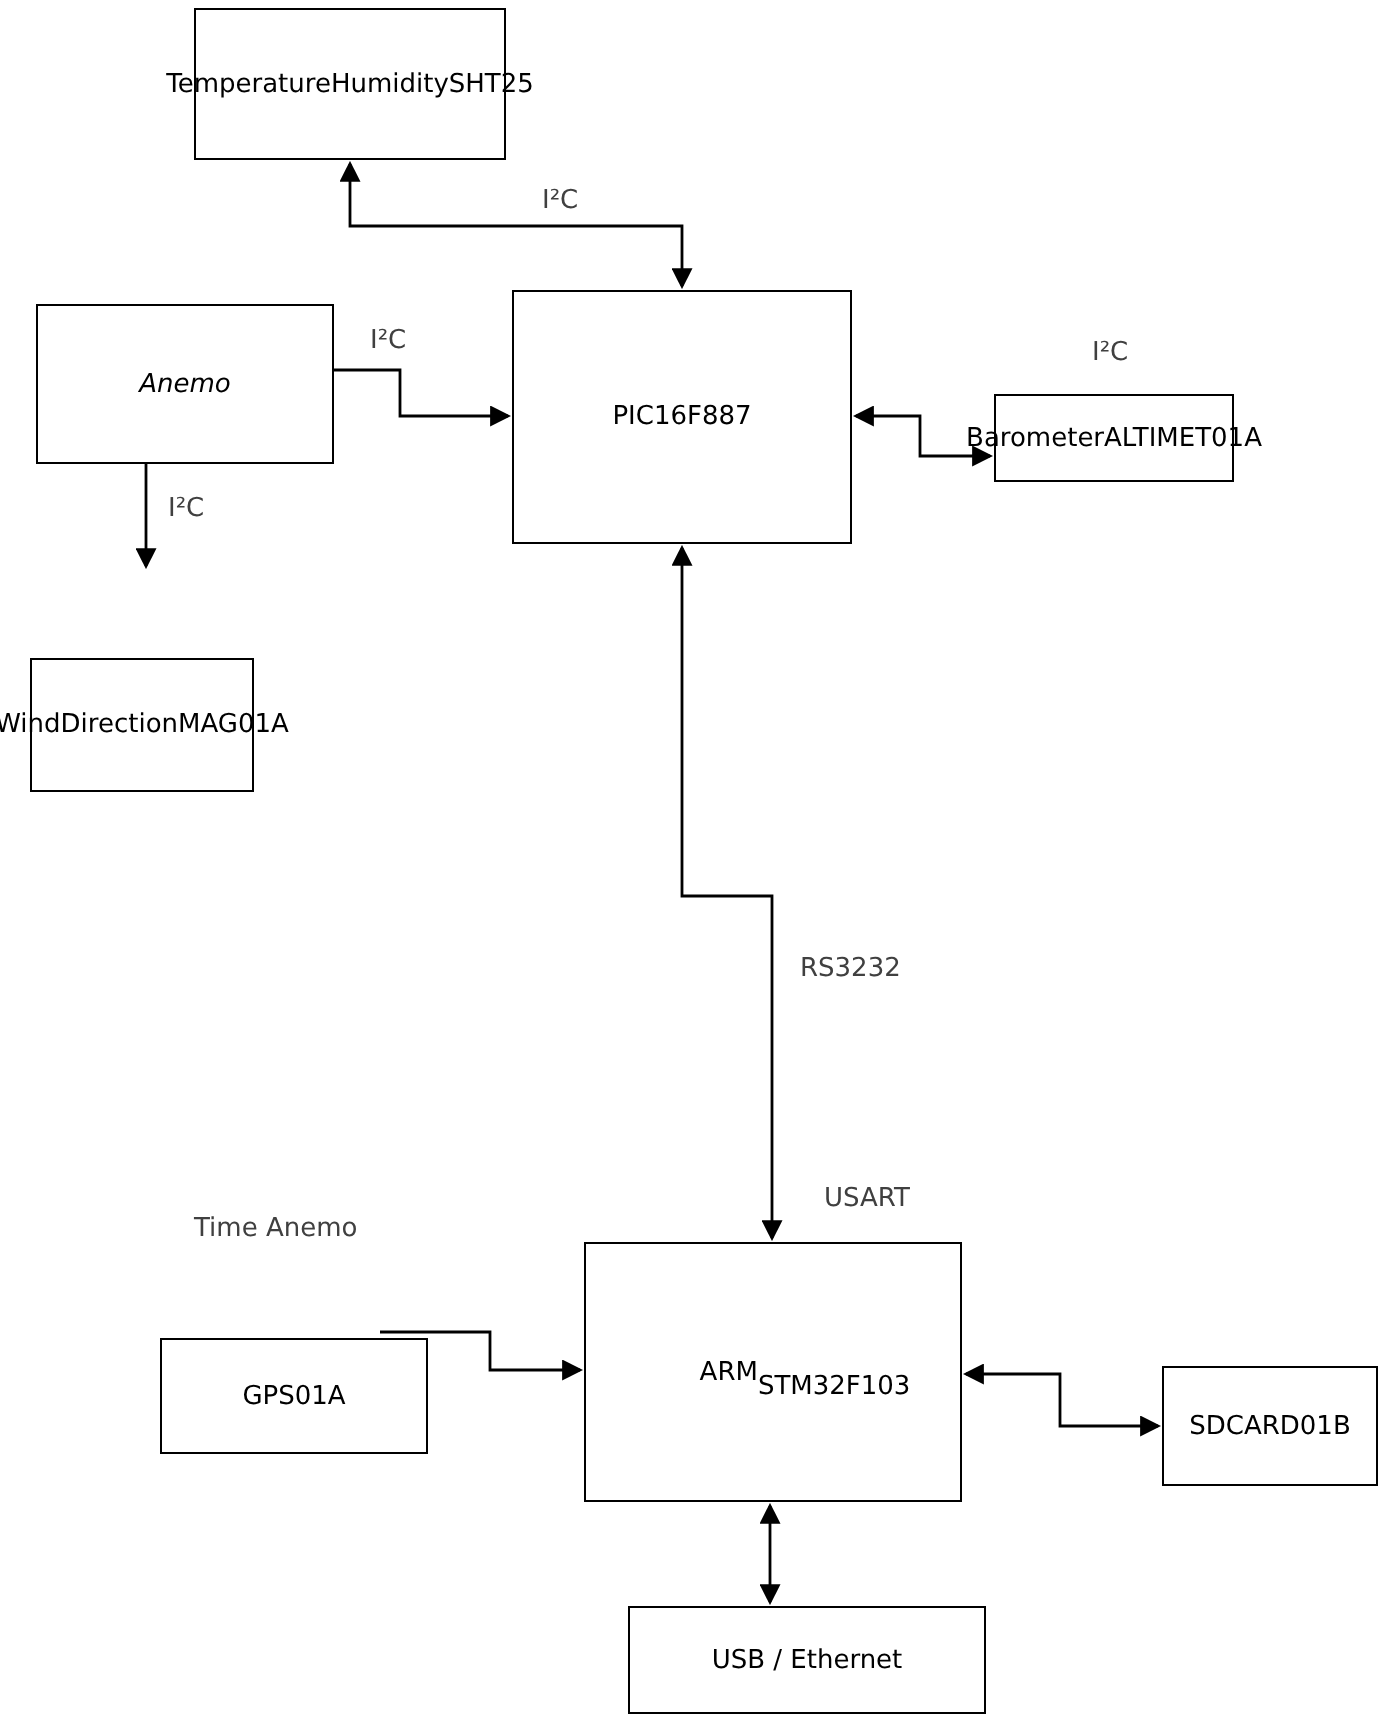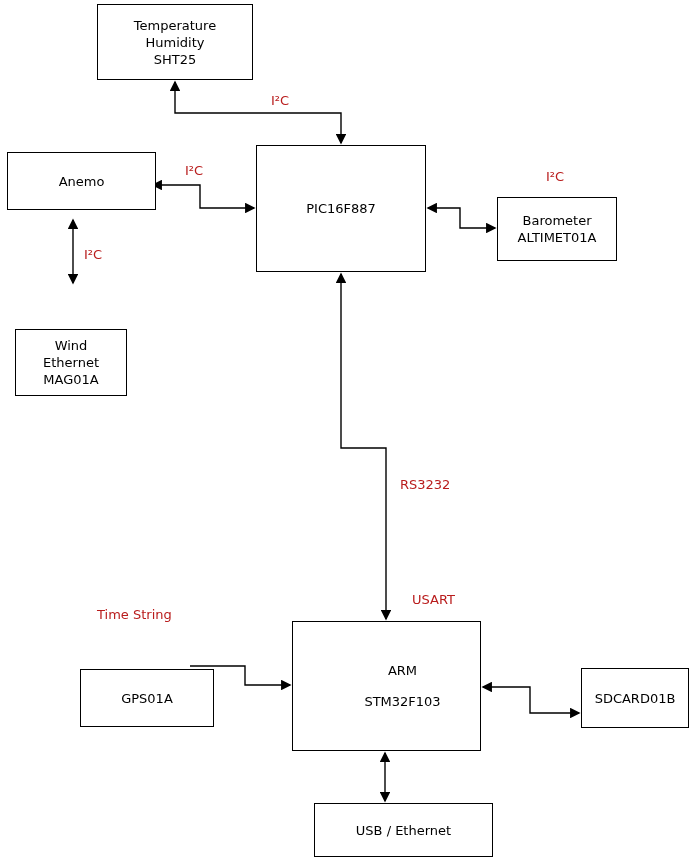--- a/index.html
+++ b/index.html
@@ -27,36 +27,36 @@
     stroke: #000000;
     stroke-width: 1.4;
   }
   .box {
     position: absolute;
     box-sizing: border-box;
     border: 1.4px solid #000000;
     background: #ffffff;
     color: #000000;
     display: flex;
-    flex-direction: column;
+    flex-direction: row;
     align-items: center;
     justify-content: center;
     text-align: center;
     font-size: 13px;
     line-height: 17px;
   }
   .box.wide-gap {
     line-height: 17px;
   }
   .box.wide-gap .line + .line {
     margin-top: 14px;
   }
   .lbl {
     position: absolute;
-    color: #b91c1c;
+    color: #404040;
     font-size: 13px;
     white-space: nowrap;
     text-align: center;
   }
 </style>
 </head>
 <body>
 
 <div id="canvas">
 
@@ -83,63 +83,63 @@
 
     <path d="M 385 753 L 385 801" marker-start="url(#arrow)" marker-end="url(#arrow)"></path>
   </svg>
 
   <div class="box" style="left:97px; top:4px; width:156px; height:76px;">
     <span class="line">Temperature</span>
     <span class="line">Humidity</span>
     <span class="line">SHT25</span>
   </div>
 
-  <div class="box" style="left:7px; top:152px; width:149px; height:58px;">
+  <div class="box" style="left:18px; top:152px; width:149px; height:80px;font-style:italic;">
     <span class="line">Anemo</span>
   </div>
 
   <div class="box" style="left:15px; top:285px; width:112px; height:67px;margin-top:44px;">
     <span class="line">Wind</span>
-    <span class="line">Ethernet</span>
+    <span class="line">Direction</span>
     <span class="line">MAG01A</span>
   </div>
 
   <div class="box" style="left:256px; top:145px; width:170px; height:127px;justify-content:center;">
     <span class="line">PIC16F887</span>
   </div>
 
-  <div class="box" style="left:497px; top:197px; width:120px; height:64px;">
+  <div class="box" style="left:497px; top:197px; width:120px; height:44px;">
     <span class="line">Barometer</span>
     <span class="line">ALTIMET01A</span>
   </div>
 
   <div class="box" style="left:80px; top:669px; width:134px; height:58px;">
     <span class="line">GPS01A</span>
   </div>
 
   <div class="box wide-gap" style="left:292px; top:621px; width:189px; height:130px;padding-left:32px;">
     <span class="line">ARM</span>
     <span class="line">STM32F103</span>
   </div>
 
-  <div class="box" style="left:581px; top:668px; width:108px; height:60px;">
+  <div class="box" style="left:581px; top:683px; width:108px; height:60px;">
     <span class="line">SDCARD01B</span>
   </div>
 
   <div class="box" style="left:296px; top:803px; width:179px; height:54px;margin-left:18px;">
     <span class="line">USB / Ethernet</span>
   </div>
 
   <div class="lbl" style="left:271px; top:93px;">I²C</div>
 
   <div class="lbl" style="left:185px; top:163px;">I²C</div>
 
   <div class="lbl" style="left:84px; top:247px;">I²C</div>
 
   <div class="lbl" style="left:546px; top:169px;">I²C</div>
 
   <div class="lbl" style="left:400px; top:477px;">RS3232</div>
 
   <div class="lbl" style="left:412px; top:592px;">USART</div>
 
-  <div class="lbl" style="left:97px; top:607px;">Time String</div>
+  <div class="lbl" style="left:97px; top:607px;">Time Anemo</div>
 
 </div>
 
 </body></html>

